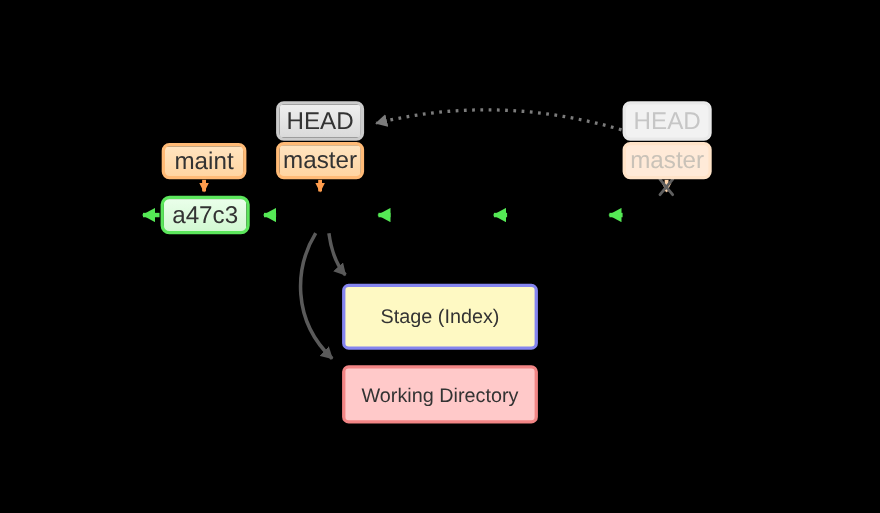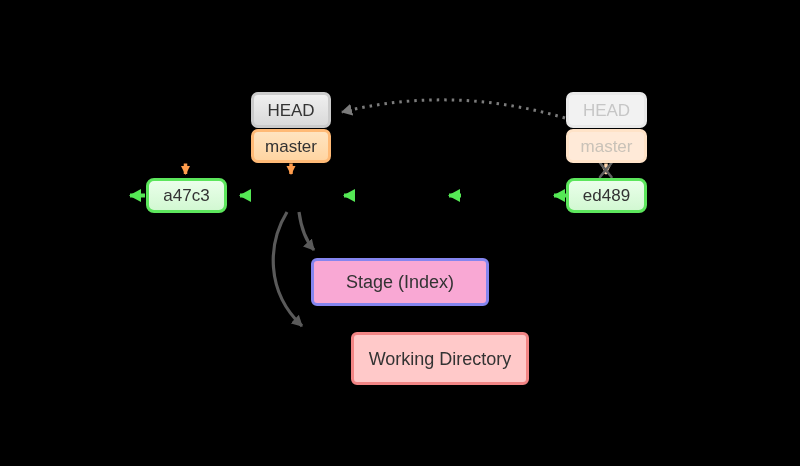--- a/index.html
+++ b/index.html
@@ -4,21 +4,21 @@
 <style>
   html,body{margin:0;padding:0;background:#000;}
   #canvas{
     position:relative;width:800px;height:466px;background:#000;overflow:hidden;
     font-family:"Liberation Sans","DejaVu Sans",sans-serif;
   }
   #arrows{position:absolute;left:0;top:0;z-index:1;}
   .box{
     position:absolute;z-index:2;box-sizing:border-box;
     display:flex;align-items:center;justify-content:center;
-    color:#333;font-size:17px;line-height:1;
+    color:#333;font-size:22px;line-height:1;
   }
   .commit{
     top:178px;width:81px;height:35px;
     border:3px solid #5ce65c;border-radius:8px;
     background:linear-gradient(#eaffea,#d2f8d2);
   }
   .ref{
     border:3px solid #ffba76;border-radius:7px;
     background:linear-gradient(#ffe4c0,#ffd5a2);
   }
@@ -30,22 +30,22 @@
     border:3px solid #e9e9e9;border-radius:7px;
     background:#f2f2f2;color:#c6c6c6;
   }
   .ghost-ref{
     border:3px solid #ffe3c8;border-radius:7px;
     background:#ffead8;color:#c9c2b8;
   }
   .area{
     left:311px;width:178px;border-radius:6px;font-size:18px;
   }
-  #stage{top:258px;height:48px;border:3.5px solid #8585ef;background:#f9a8d4;}
-  #working{top:332px;height:53px;border:3.5px solid #f28585;background:#ffc9c9;margin-left:40px;}
+  #stage{top:258px;height:60px;border:3.5px solid #8585ef;background:#fef9c3;}
+  #working{top:332px;height:53px;border:3.5px solid #f28585;background:#ffc9c9;}
 
   #maint{left:147px;top:130px;width:77px;height:33px;}
   #head{left:251px;top:92px;width:80px;height:36px;}
   #master{left:251px;top:129px;width:80px;height:34px;}
   #ghost-head{left:566px;top:92px;width:81px;height:36px;}
   #ghost-master{left:566px;top:129px;width:81px;height:34px;}
   #c-a47c3{left:146px;}
   #c-b325c{left:251px;width:80px;}
   #c-c10b9{left:355px;}
   #c-da985{left:461px;}
@@ -87,24 +87,24 @@
     <line x1="606" y1="163.5" x2="606" y2="174" stroke="#ffd6ad" stroke-width="3.5" marker-end="url(#mGhostOrange)"></line>
     <line x1="600" y1="163" x2="611.5" y2="177" stroke="#5f5f5f" stroke-width="2.6" stroke-linecap="round"></line>
     <line x1="611.5" y1="163" x2="600" y2="177" stroke="#5f5f5f" stroke-width="2.6" stroke-linecap="round"></line>
 
     <path d="M565,118 Q452,85 342,112" fill="none" stroke="#7c7c7c" stroke-width="3" stroke-dasharray="2.5 5" marker-end="url(#mGray)"></path>
 
     <path d="M299,212 C301,227 306,241 314,250" fill="none" stroke="#5a5a5a" stroke-width="3.2" marker-end="url(#mDark)"></path>
     <path d="M287,212 C268,243 265,291 302,326" fill="none" stroke="#5a5a5a" stroke-width="3.2" marker-end="url(#mDark)"></path>
   </svg>
 
+  <div class="box ref" id="maint">maint</div>
   <div class="box head" id="head">HEAD</div>
   <div class="box ref" id="master">master</div>
   <div class="box ghost-head" id="ghost-head">HEAD</div>
   <div class="box ghost-ref" id="ghost-master">master</div>
 
   <div class="box commit" id="c-a47c3">a47c3</div>
-  <div class="box commit" id="c-ed489">ed489</div>
 
   <div class="box area" id="stage">Stage (Index)</div>
   <div class="box area" id="working">Working Directory</div>
 
 </div>
 
 </body></html>

